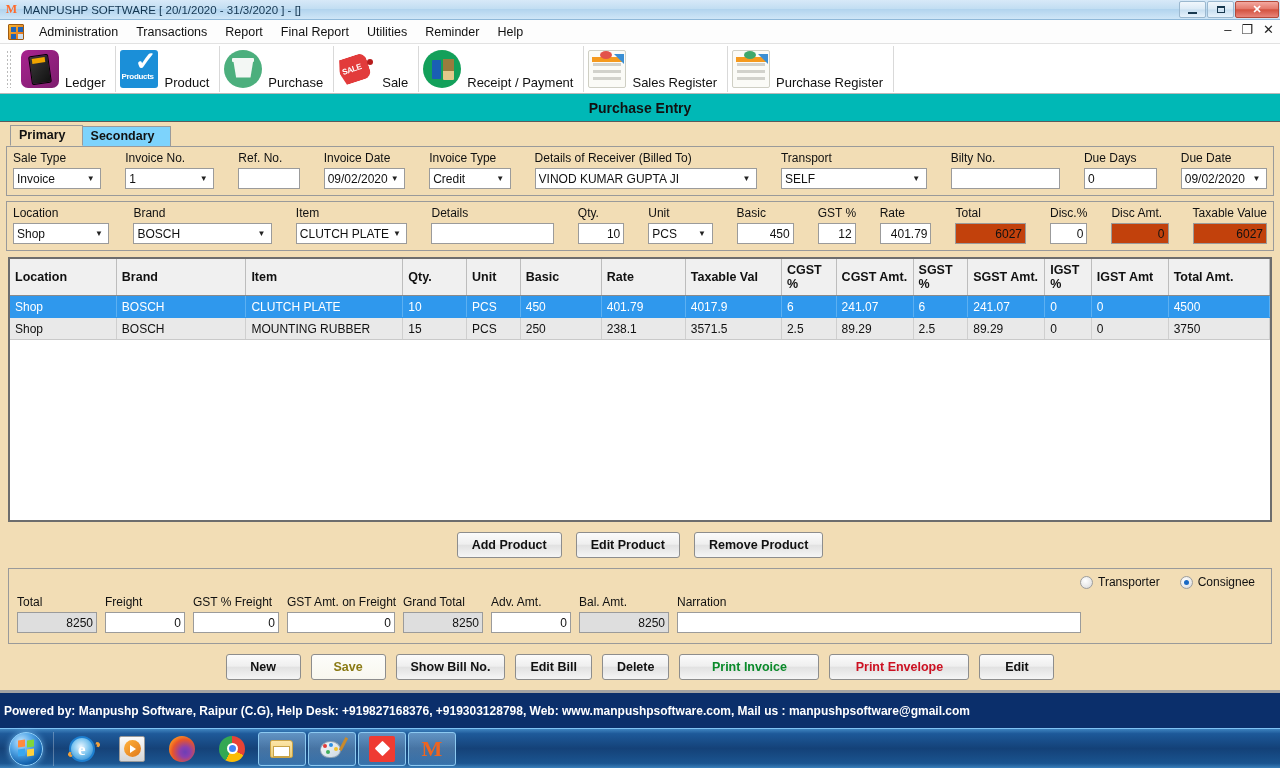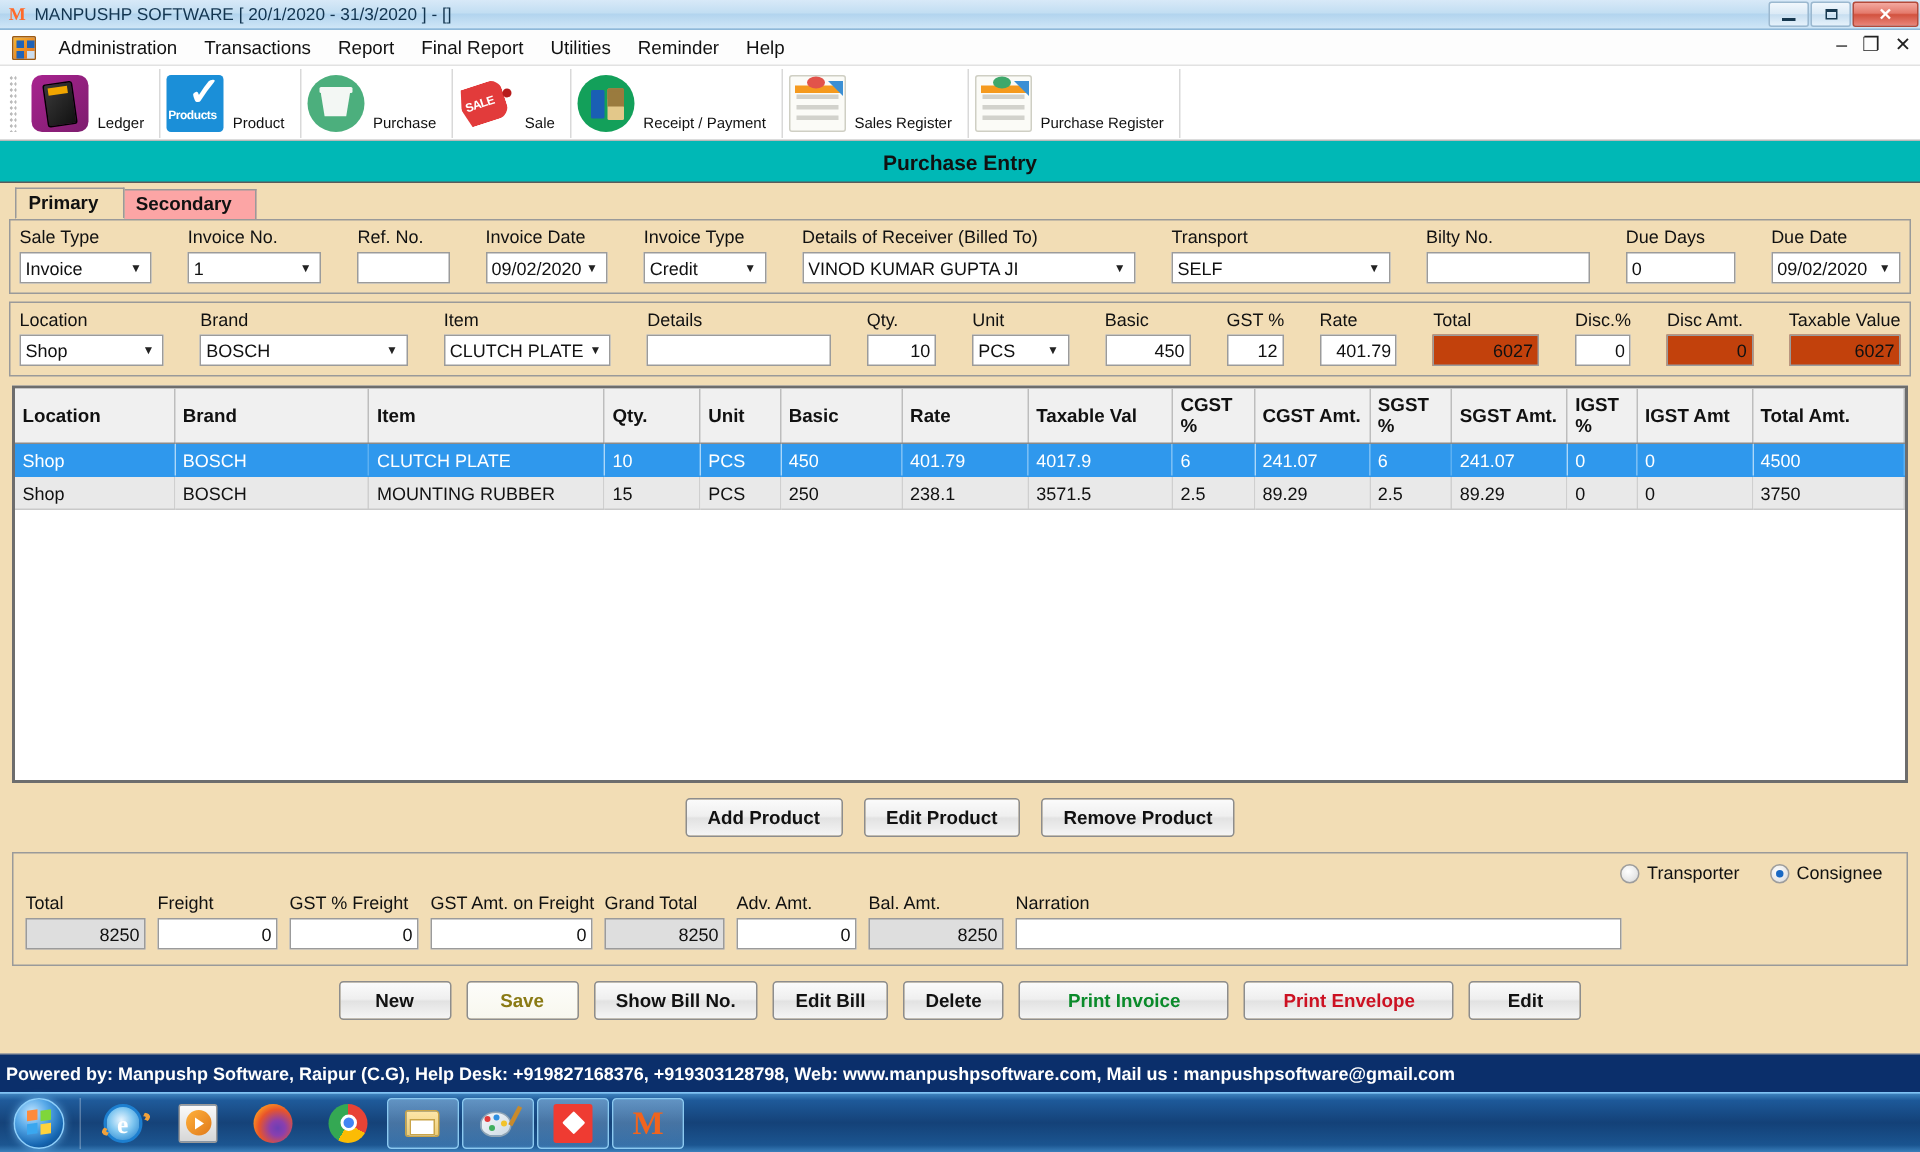--- a/index.html
+++ b/index.html
@@ -84,21 +84,21 @@
     padding-left: 6px;
   }
   .grip { width: 5px; height: 38px;
     background-image: radial-gradient(#bbb 40%, transparent 41%);
     background-size: 3px 4px; margin-right: 6px; }
   .tbtn {
     display: flex; align-items: center; gap: 6px;
     padding: 2px 10px 2px 4px; height: 46px; cursor: default;
     border-right: 1px solid #d9d9d9;
   }
-  .tbtn span.lbl { font-size: 10px; color: #111; white-space: nowrap; margin-top: 28px; }
+  .tbtn span.lbl { font-size: 13px; color: #111; white-space: nowrap; margin-top: 28px; }
   .ico { width: 38px; height: 38px; position: relative; flex: 0 0 38px; }
 
   
   .ico-ledger { background: linear-gradient(135deg,#a8238f,#7d1d6e); border-radius:7px; }
   .ico-ledger:after{content:'';position:absolute;left:9px;top:5px;width:18px;height:27px;
     background:linear-gradient(135deg,#3a3a3a,#111);border:1px solid #000;border-radius:2px;
     transform:rotate(-8deg);}
   .ico-ledger:before{content:'';position:absolute;left:11px;top:8px;width:13px;height:5px;background:#f0a500;z-index:2;transform:rotate(-8deg);}
 
   .ico-product { background: #1b8fd8; border-radius:3px; }
@@ -146,21 +146,21 @@
     position: relative;
   }
 
   .tabs { display: flex; align-items: flex-end; height: 20px; padding-left: 4px; }
   .tab {
     padding: 2px 16px 3px 8px; font-size: 12.5px; font-weight: bold; color: #111;
     border: 1px solid #9a9a9a; border-bottom: none;
     margin-right: -1px; cursor: default; line-height: 14px;
   }
   .tab.active { background: #f2ddb5; border-bottom: 1px solid #f2ddb5; position: relative; z-index: 2; }
-  .tab.inactive { background: #fca5a5; }
+  .tab.inactive { background: #7dd3fc; }
 
   .panel {
     border: 1px solid #9a9a9a; background: #f2ddb5;
   }
 
   
   .frow { display: flex; align-items: flex-end; padding: 4px 6px 6px 6px; gap: 16px; }
   .fld { display: flex; flex-direction: column; margin-right: 8px; }
   .fld label { font-size: 12px; color: #111; margin-bottom: 3px; white-space: nowrap; }
   .ctl {
@@ -226,24 +226,24 @@
   .rdot.on:after {
     content:''; position: absolute; left: 3px; top: 3px; width: 5px; height: 5px;
     border-radius: 50%; background: #1a69c4;
   }
 
   
   .actions { display: flex; justify-content: center; gap: 10px; padding: 10px 0 8px 0; }
 
   
   .footer {
-    height: 26px; background: #0b2f6b;
+    height: 38px; background: #0b2f6b;
     display: flex; align-items: center; padding-left: 4px;
     color: #fff; font-weight: bold; font-size: 12px; white-space: nowrap;
-    border-top: 1px solid #a3a3a3;
+    border-top: 3px solid #a3a3a3;
   }
 
   
   .taskbar {
     position: absolute; left: 0; bottom: 0; width: 1280px; height: 40px;
     background: linear-gradient(180deg, rgba(60,130,190,.95) 0%, rgba(25,85,150,.95) 12%,
                 rgba(15,60,115,.95) 50%, rgba(22,80,140,.95) 88%, rgba(55,125,185,.95) 100%);
     border-top: 1px solid #7fc3f5;
     display: flex; align-items: center;
   }

